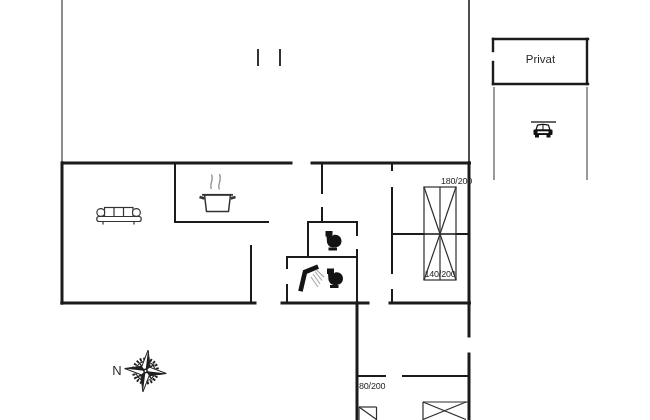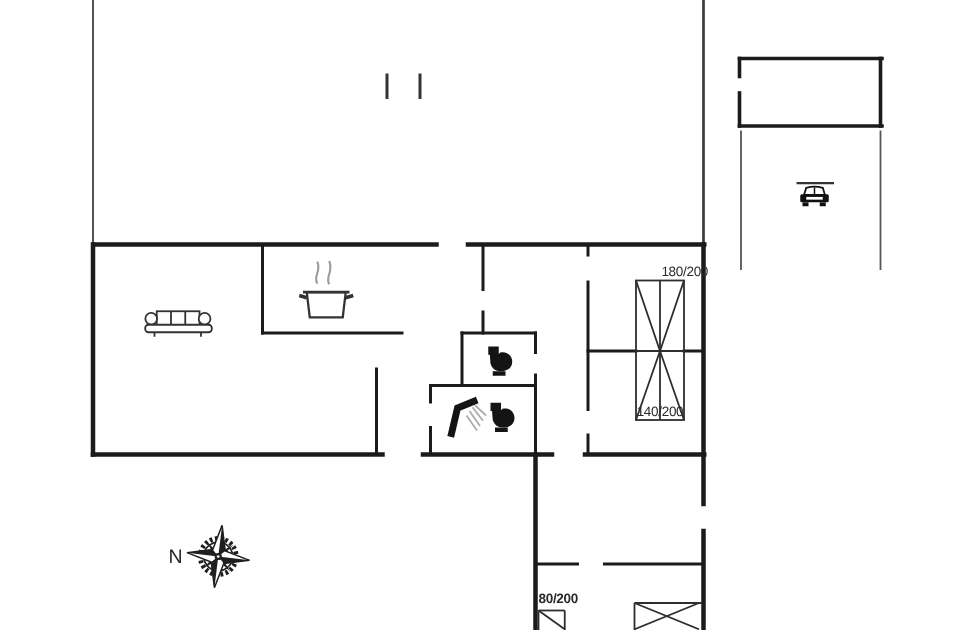--- a/index.html
+++ b/index.html
@@ -153,21 +153,22 @@
         <polygon points="0,-13 1.8,0 0,13 -1.8,0"></polygon>
         <polygon points="13,0 0,1.8 -13,0 0,-1.8"></polygon>
       </g>
       <polygon points="0,-21 4.2,-4.2 21,0 4.2,4.2 0,21 -4.2,4.2 -21,0 -4.2,-4.2" fill="#fff" stroke="#1f1f1f" stroke-width="1"></polygon>
       <path fill="#1f1f1f" d="M0 0 L0 -21 L4.2 -4.2 Z M0 0 L21 0 L4.2 4.2 Z M0 0 L0 21 L-4.2 4.2 Z M0 0 L-21 0 L-4.2 -4.2 Z"></path>
       <circle r="2.4" fill="#1f1f1f"></circle>
       <circle r="0.9" fill="#fff"></circle>
     </g>
   </svg>
 
+  <div class="lbl privat" style="left:493px;top:54px;width:95px;">Privat</div>
 
   <div class="lbl north" style="left:110px;top:364px;width:14px;text-align:center;">N</div>
 
   <div class="lbl bedlbl" style="left:424px;top:177px;width:33px;margin-left:16px;">180/200</div>
 
   <div class="lbl bedlbl" style="left:423px;top:270px;width:34px;">140/200</div>
 
-  <div class="lbl bedlbl" style="left:359px;top:395px;text-align:left;font-weight:bold;">80/200</div>
+  <div class="lbl bedlbl" style="left:359px;top:382px;text-align:left;">80/200</div>
 </div>
 
 </body></html>

